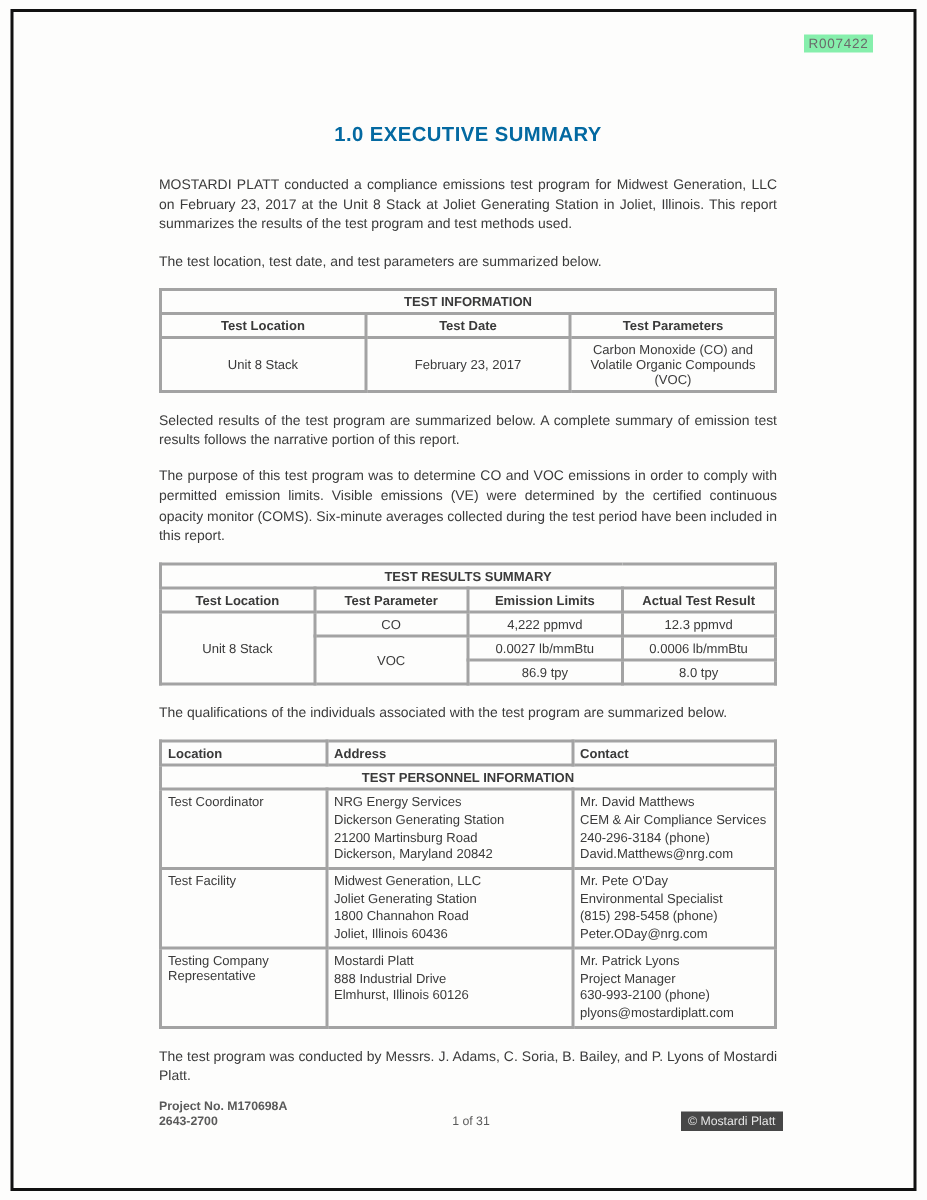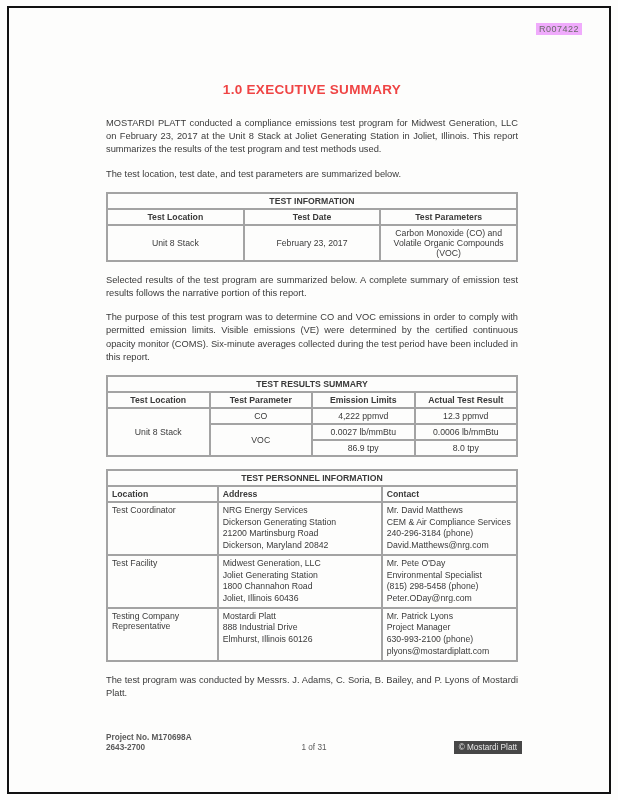--- a/index.html
+++ b/index.html
@@ -11,29 +11,29 @@
     color: #3a3a3a;
     overflow: hidden;
   }
   .scan-border {
     position: absolute; top: 6px; left: 7px; right: 7px; bottom: 6px;
     border: 2px solid #111; pointer-events: none;
   }
   .bates {
     position: absolute; top: 23px; right: 36px;
     font-size: 9px; color: #6a6a6a; letter-spacing: .5px;
-    background: #f0abfc; padding: 1px 3px;
+    background: #86efac; padding: 1px 3px;
   }
   .content {
     position: absolute; top: 82px; left: 106px; width: 412px;
     filter: blur(0.3px);
   }
   .title {
     font-size: 13.5px; font-weight: bold; text-align: center;
-    margin: 0 0 20px 0; letter-spacing: .3px; color: #ef4444;
+    margin: 0 0 20px 0; letter-spacing: .3px; color: #0369a1;
   }
   .para {
     font-size: 9.3px; line-height: 1.42; text-align: justify;
     margin: 0 0 11px 0;
   }
   .doc-table {
     width: 100%; border-collapse: collapse;
     margin: 1px 0 12px 0; font-size: 8.7px; color: #3a3a3a;
     table-layout: fixed;
   }
@@ -110,35 +110,36 @@
         <td>0.0027 lb/mmBtu</td>
         <td>0.0006 lb/mmBtu</td>
       </tr>
       <tr>
         <td>86.9 tpy</td>
         <td>8.0 tpy</td>
       </tr>
     </tbody>
       </table>
 
+    <p class="para">The qualifications of the individuals associated with the test program are summarized below.</p>
 
     <table class="doc-table">
       <colgroup>
           <col style="width:27%">
           <col style="width:40%">
           <col style="width:33%">
         </colgroup>
       <tbody>
           <tr>
-        <td colspan="3" class="tbl-title">TEST PERSONNEL INFORMATION</td>
-      </tr>
-      <tr>
         <td class="th" style="text-align:left">Location</td>
         <td class="th" style="text-align:left">Address</td>
         <td class="th" style="text-align:left">Contact</td>
+      </tr>
+      <tr>
+        <td colspan="3" class="tbl-title">TEST PERSONNEL INFORMATION</td>
       </tr>
       <tr>
         <td>Test Coordinator</td>
         <td class="cell-lines">
               <div>NRG Energy Services</div>
               <div>Dickerson Generating Station</div>
               <div>21200 Martinsburg Road</div>
               <div>Dickerson, Maryland 20842</div>
             </td>
         <td class="cell-lines">

